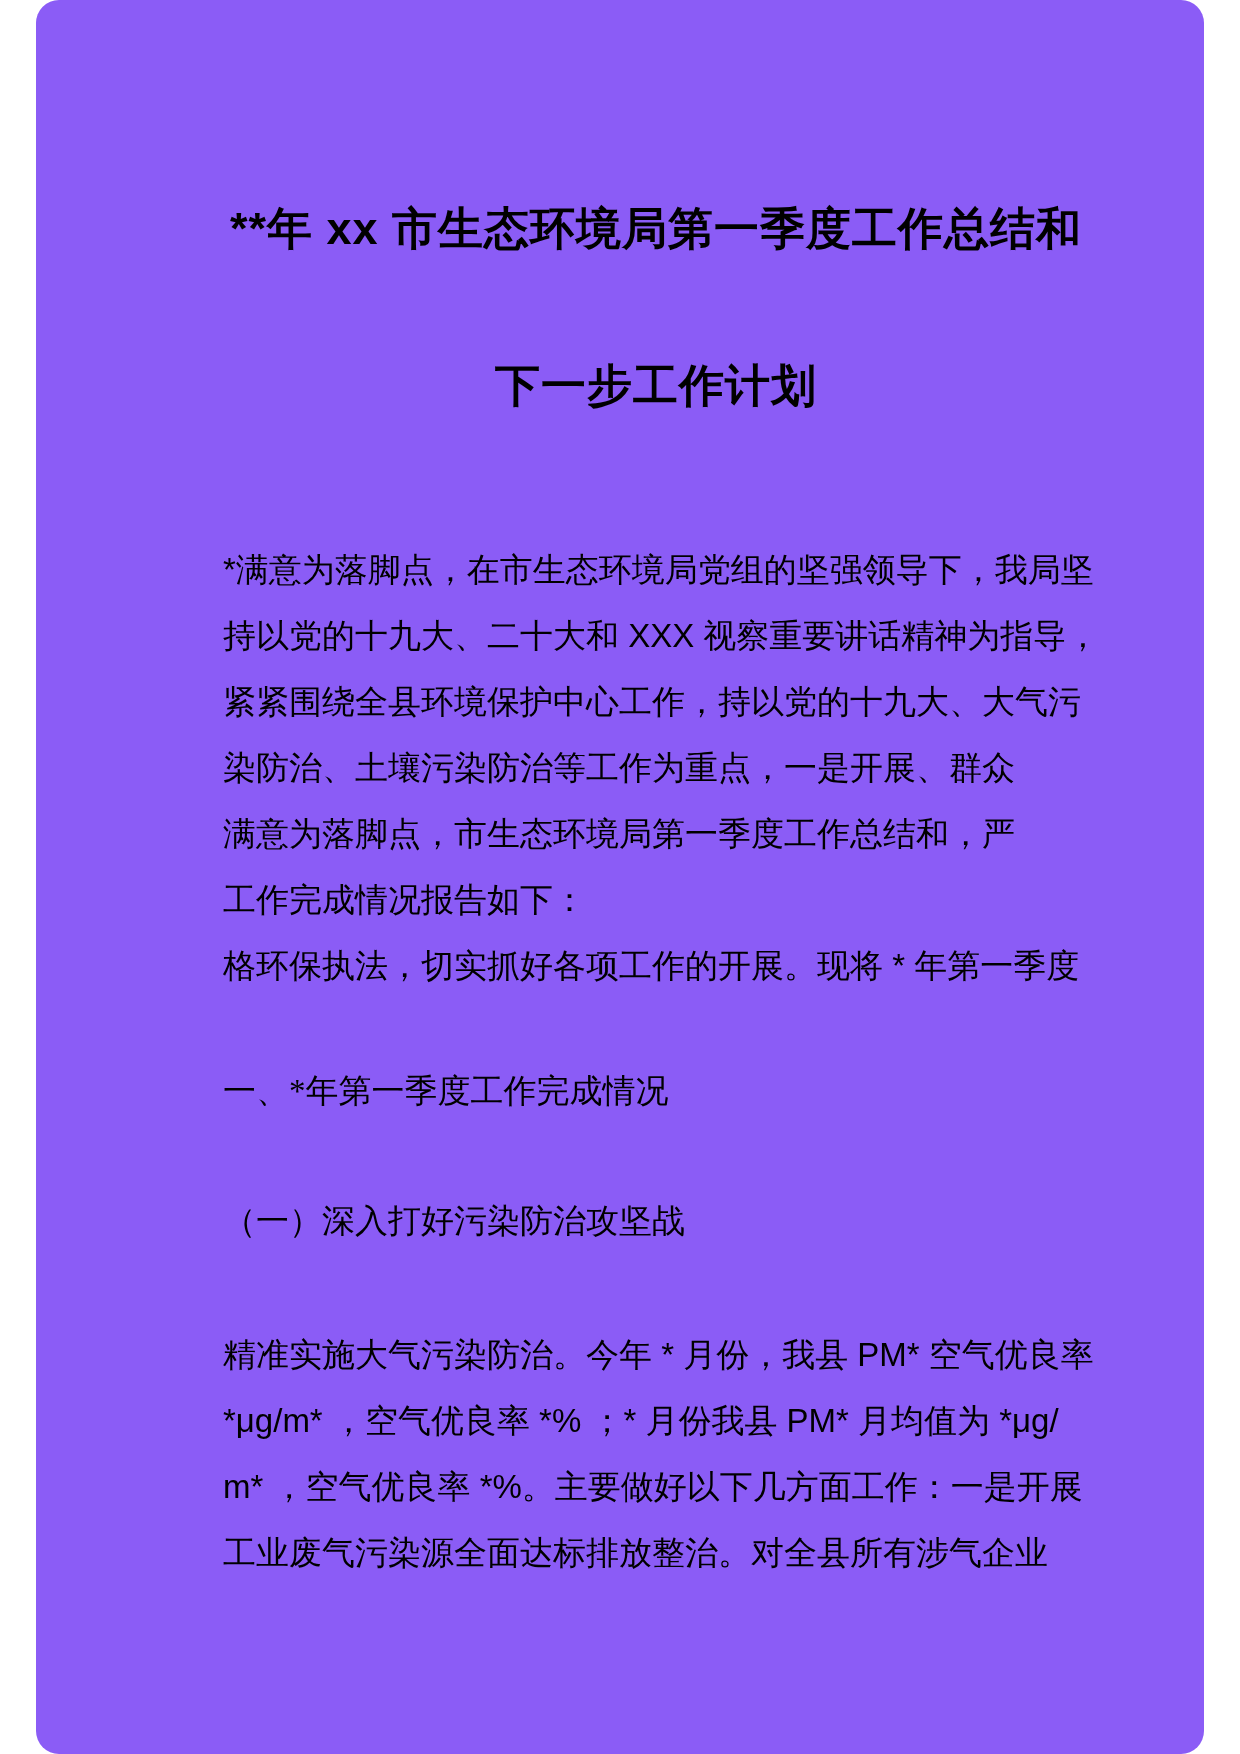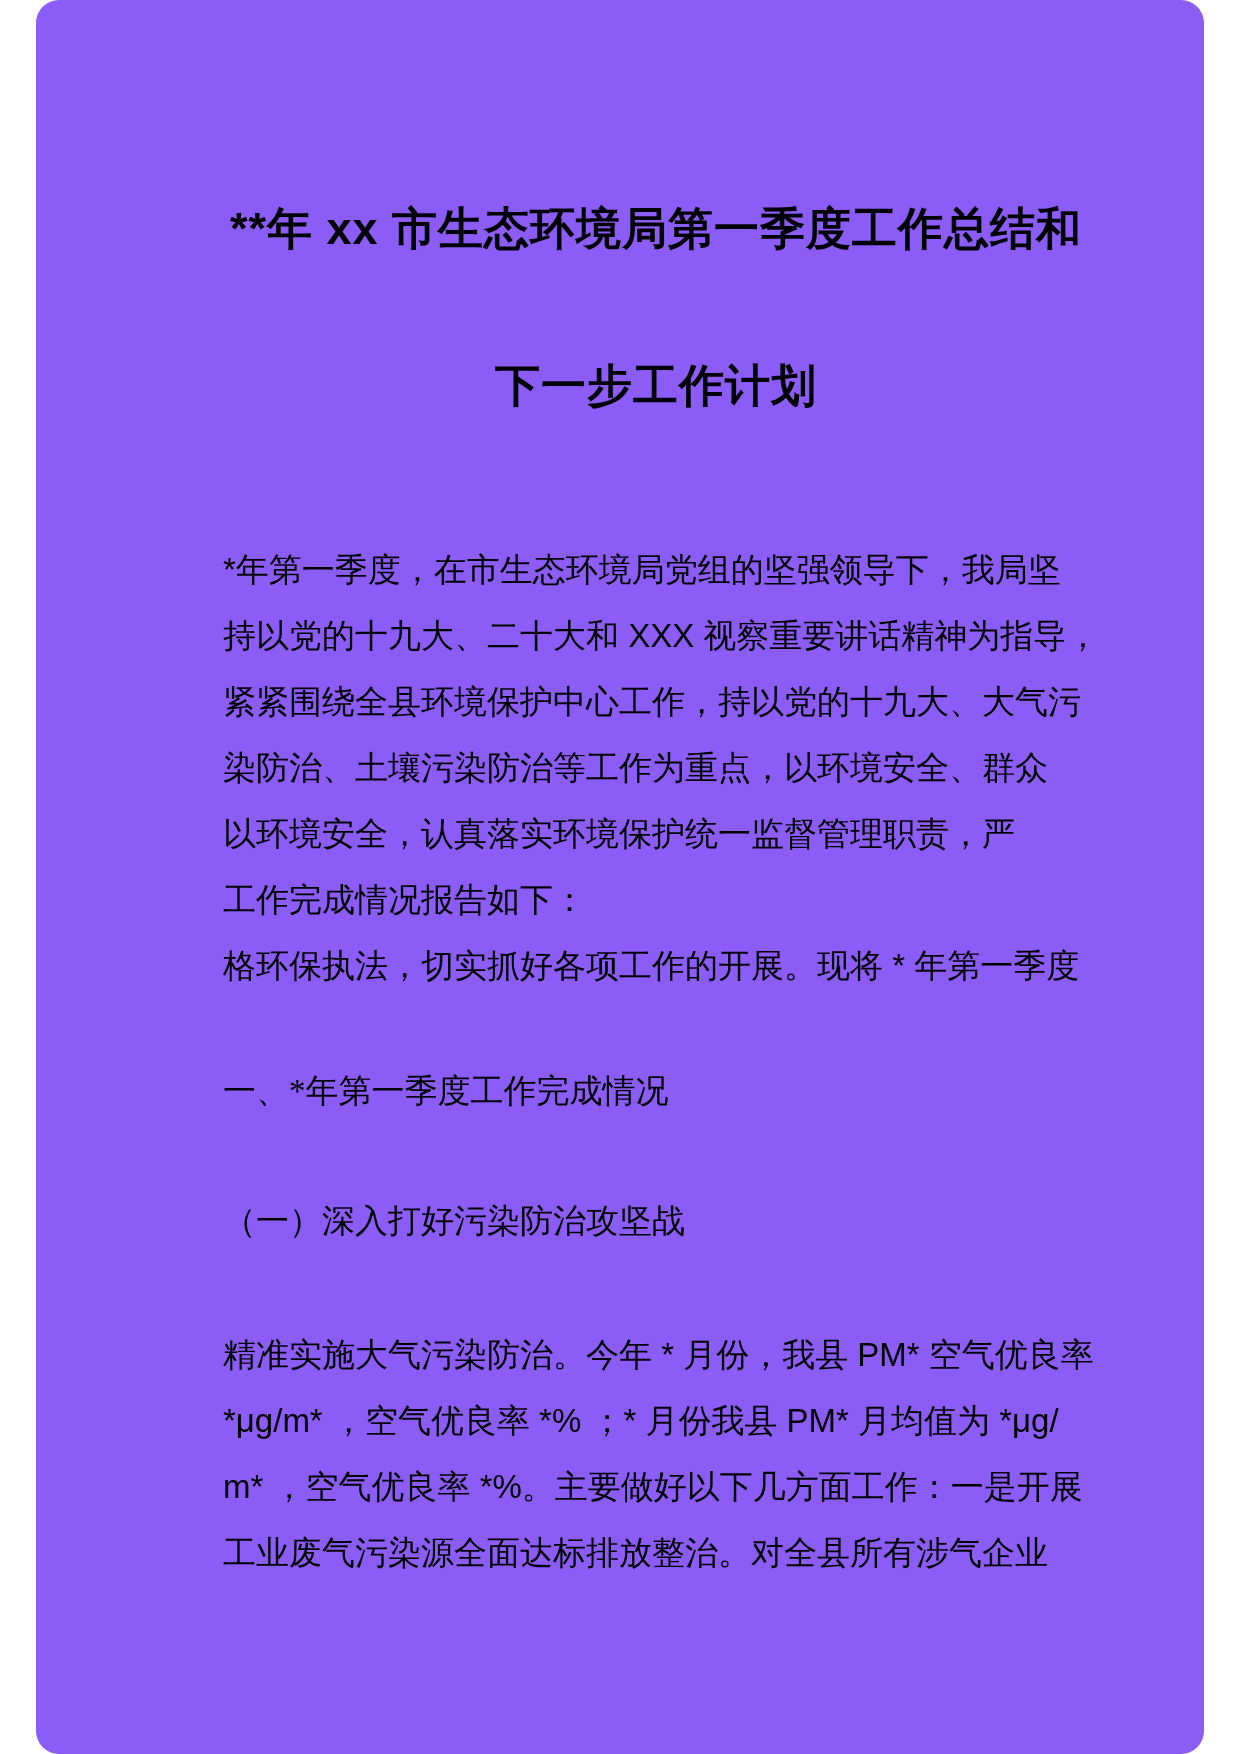--- a/index.html
+++ b/index.html
@@ -54,25 +54,25 @@
 <body>
 
 <div class="page">
 
   <div class="doc-title">
     <div class="line">**年 xx 市生态环境局第一季度工作总结和</div>
     <div class="line">下一步工作计划</div>
   </div>
 
   <div class="block p1">
-    <div class="line">*年第一季度，在市生态环境局党组的坚强领导下，我局坚</div>
+    <div class="line">*满意为落脚点，在市生态环境局党组的坚强领导下，我局坚</div>
     <div class="line">持以党的十九大、二十大和 XXX 视察重要讲话精神为指导，</div>
     <div class="line">紧紧围绕全县环境保护中心工作，持以党的十九大、大气污</div>
-    <div class="line">染防治、土壤污染防治等工作为重点，以环境安全、群众</div>
-    <div class="line">以环境安全，认真落实环境保护统一监督管理职责，严</div>
+    <div class="line">染防治、土壤污染防治等工作为重点，一是开展、群众</div>
+    <div class="line">满意为落脚点，市生态环境局第一季度工作总结和，严</div>
     <div class="line">工作完成情况报告如下：</div>
     <div class="line">格环保执法，切实抓好各项工作的开展。现将 * 年第一季度</div>
   </div>
 
   <div class="block h1">
     <div class="line">一、*年第一季度工作完成情况</div>
   </div>
 
   <div class="block h2">
     <div class="line">（一）深入打好污染防治攻坚战</div>

